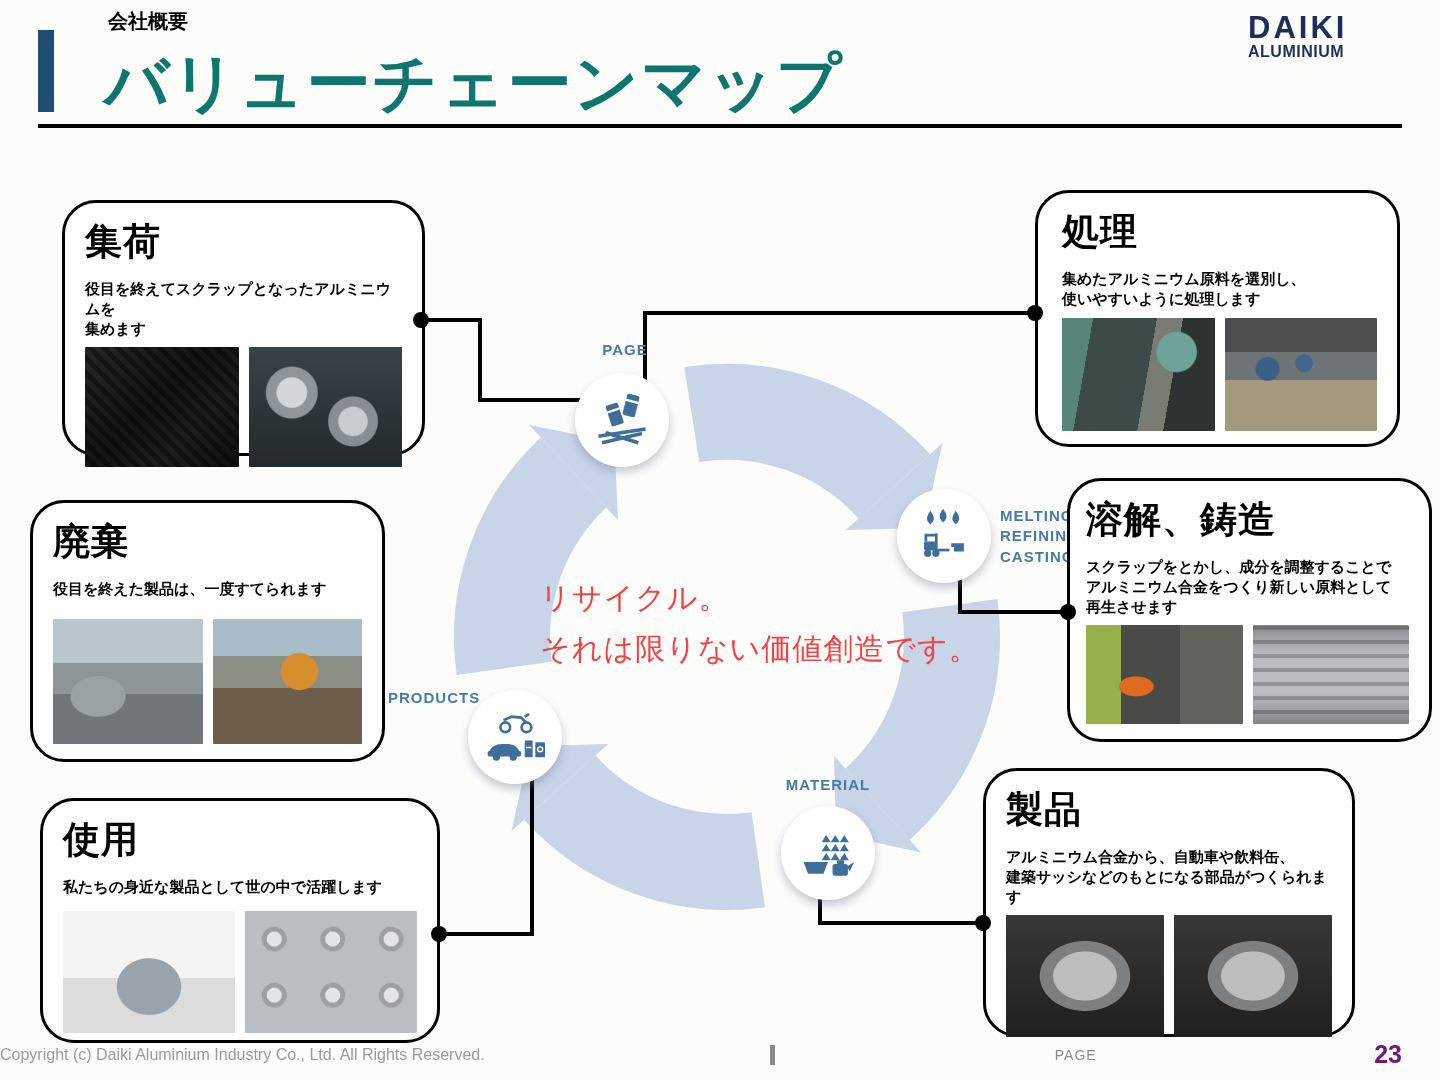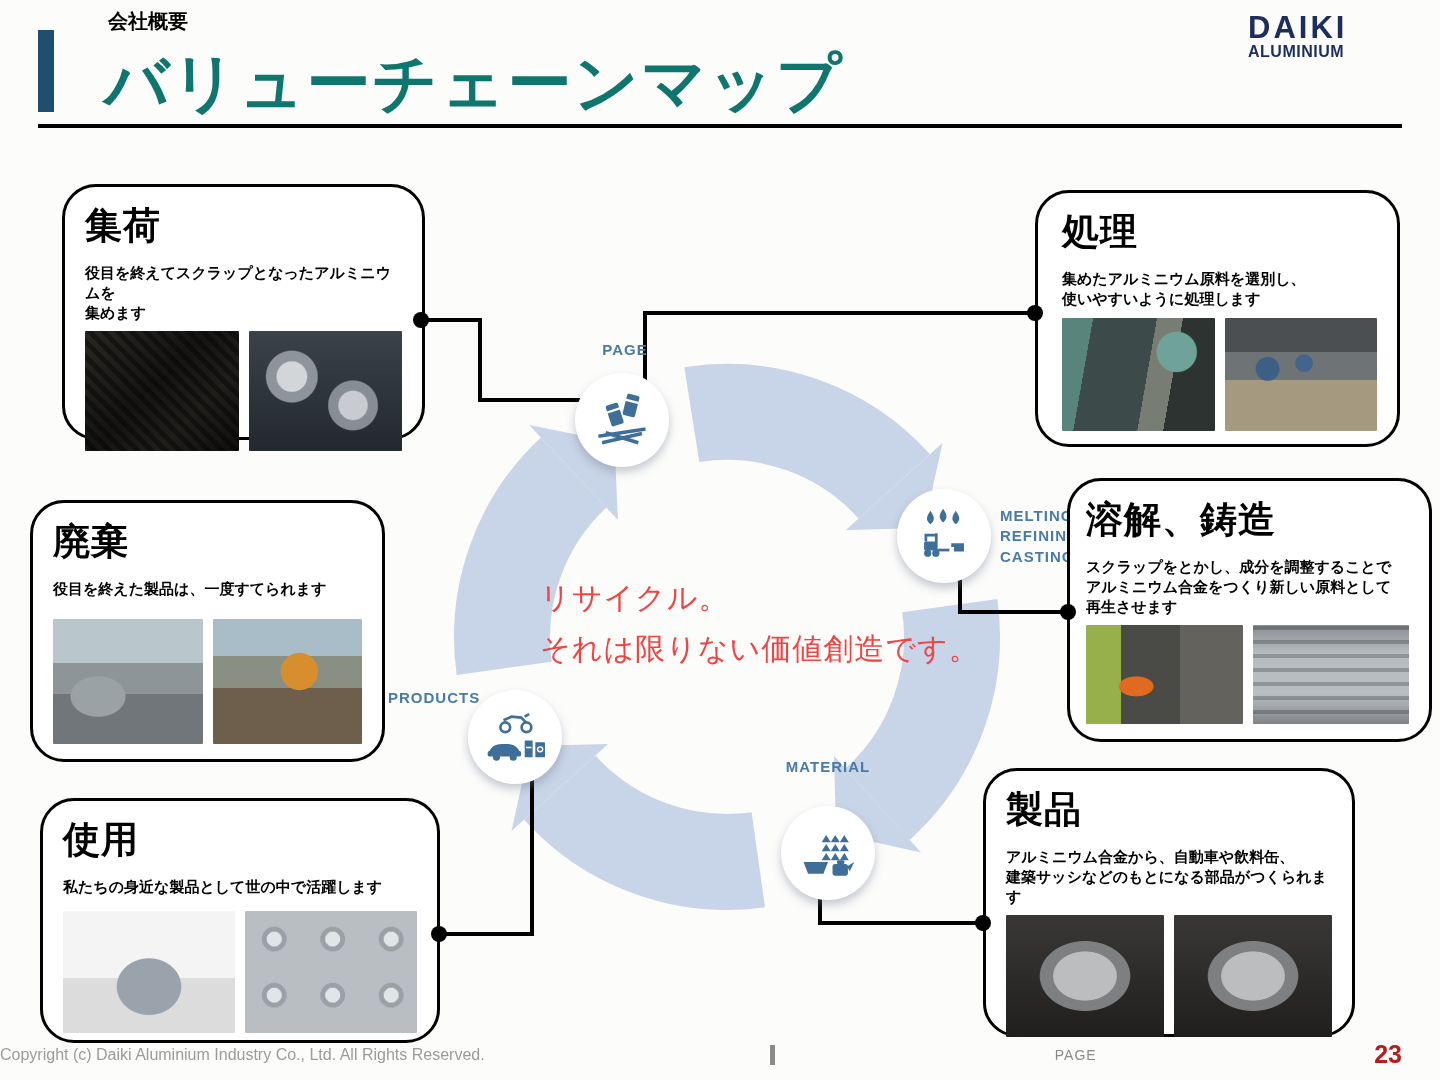--- a/index.html
+++ b/index.html
@@ -63,21 +63,21 @@
         letter-spacing:1px;line-height:1.7;font-weight:normal;}
 
   .dot{position:absolute;width:16px;height:16px;border-radius:50%;background:#000;}
 
   
   .footer{position:absolute;left:0;top:1040px;width:1402px;display:flex;align-items:center;
           justify-content:space-between;}
   .copyright{color:#9b9b9b;font-size:16px;}
   .footer-divider{width:5px;height:20px;background:#8a8a8a;margin:0 12px 0 18px;}
   .page-label{color:#8a8a8a;font-size:14px;letter-spacing:1px;}
-  .page-number{color:#b91c1c;font-size:25px;font-weight:bold;margin-left:10px;}
+  .page-number{color:#701a75;font-size:25px;font-weight:bold;margin-left:10px;}
 </style>
 </head>
 <body>
 
 <div class="slide">
 
   <div class="accent-bar"></div>
   <div class="eyebrow">会社概要</div>
   <div class="page-title">バリューチェーンマップ</div>
   <div class="logo">
@@ -168,21 +168,21 @@
         <polygon points="30,32 35,40 25,40"></polygon>
           <polygon points="40,32 45,40 35,40"></polygon>
           <polygon points="50,32 55,40 45,40"></polygon>
         <path d="M5 42 h27 l-5 13 h-17 z"></path>
         <rect x="37" y="44" width="17" height="13" rx="3"></rect>
         <polygon points="53,47 61,42 56,52"></polygon>
         <rect x="42" y="40" width="8" height="4" rx="1"></rect>
       </g>
     </svg>
   </div>
-  <div class="node-label" style="left:770px;top:757px;width:116px;text-align:center;">MATERIAL</div>
+  <div class="node-label" style="left:770px;top:775px;width:116px;text-align:center;">MATERIAL</div>
 
   <div class="node" style="left:468px;top:690px;">
     <svg width="60" height="54" viewBox="0 0 68 60">
       <g stroke="#3f6f99" stroke-width="3" fill="none">
         <circle cx="23" cy="19" r="5.5"></circle>
           <circle cx="47" cy="19" r="5.5"></circle>
         <path d="M21 11 l9-4 11 1 6 6"></path>
           <path d="M45 7 l5-3"></path>
       </g>
       <g fill="#3f6f99">
@@ -193,21 +193,21 @@
         <rect x="45" y="34" width="9" height="19" rx="1"></rect>
         <rect x="57" y="36" width="11" height="17" rx="1"></rect>
       </g>
       <rect x="46.5" y="41" width="6" height="1.8" fill="#fff"></rect>
       <circle cx="62.5" cy="44" r="3.6" fill="#fff"></circle>
         <circle cx="62.5" cy="44" r="2" fill="#3f6f99"></circle>
     </svg>
   </div>
   <div class="node-label" style="left:388px;top:688px;width:78px;text-align:center;">PRODUCTS</div>
 
-  <div class="box" style="left:62px;top:184px;width:363px;height:256px;">
+  <div class="box" style="left:62px;top:200px;width:363px;height:256px;">
     <div class="box-title">集荷</div>
     <div class="box-text">
       <div>役目を終えてスクラップとなったアルミニウムを</div>
       <div>集めます</div>
     </div>
     <div class="photos" style="height:120px;">
       <div class="ph ph-scrap1"></div>
       <div class="ph ph-scrap2"></div>
     </div>
   </div>

